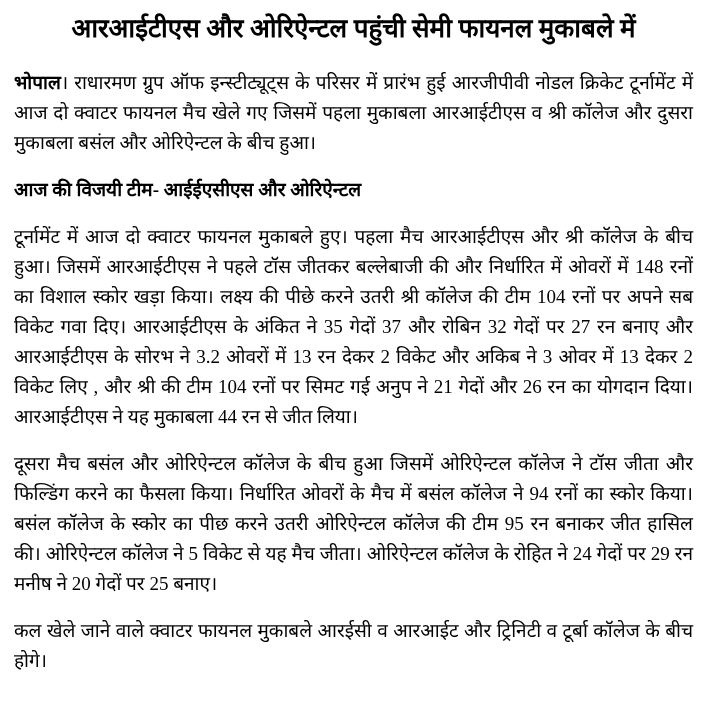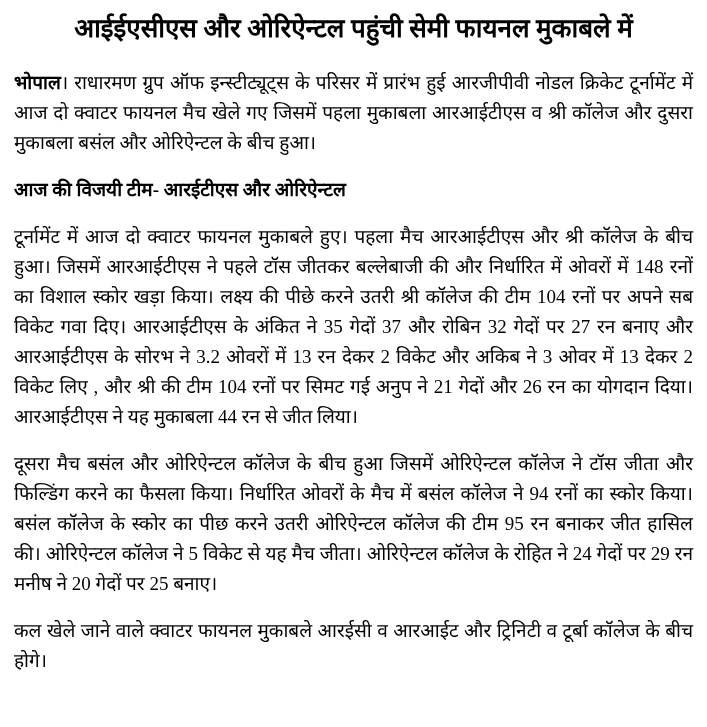--- a/index.html
+++ b/index.html
@@ -36,25 +36,25 @@
   .subheading {
     font-size: 19px;
     font-weight: bold;
     line-height: 30px;
     margin: 0 0 17px 0;
   }
 </style>
 </head>
 <body>
 
-<h1 class="article-title">आईईएसीएस और ओरिऐन्टल पहुंची सेमी फायनल मुकाबले में</h1>
+<h1 class="article-title">आरआईटीएस और ओरिऐन्टल पहुंची सेमी फायनल मुकाबले में</h1>
 
 <p class="para">
   <span class="lead">भोपाल</span><span>। </span><span>राधारमण ग्रुप ऑफ इन्स्टीट्यूट्स के परिसर में प्रारंभ हुई आरजीपीवी नोडल क्रिकेट टूर्नामेंट में आज दो क्वाटर फायनल  मैच खेले गए जिसमें पहला मुकाबला आरआईटीएस व श्री कॉलेज और दुसरा मुकाबला बसंल और ओरिऐन्टल के बीच हुआ।</span>
 </p>
 
-<p class="subheading">आज की विजयी टीम- आरईटीएस और ओरिऐन्टल</p>
+<p class="subheading">आज की विजयी टीम- आईईएसीएस और ओरिऐन्टल</p>
 
 <p class="para">टूर्नामेंट में आज दो क्वाटर फायनल मुकाबले हुए। पहला मैच आरआईटीएस और श्री कॉलेज के बीच हुआ। जिसमें आरआईटीएस ने पहले टॉस जीतकर बल्लेबाजी की और निर्धारित में ओवरों में 148 रनों का विशाल स्कोर खड़ा किया। लक्ष्य की पीछे करने उतरी श्री कॉलेज की टीम 104 रनों पर अपने सब विकेट गवा दिए। आरआईटीएस के अंकित ने 35 गेदों  37 और रोबिन 32 गेदों पर 27 रन बनाए  और आरआईटीएस के सोरभ  ने 3.2 ओवरों में 13 रन देकर 2 विकेट और अकिब ने 3 ओवर में 13 देकर 2 विकेट लिए , और श्री की टीम 104 रनों पर सिमट गई अनुप ने 21 गेदों और 26 रन का योगदान दिया। आरआईटीएस ने यह मुकाबला 44 रन से जीत लिया।</p>
 
 <p class="para">दूसरा मैच बसंल और ओरिऐन्टल कॉलेज के बीच हुआ जिसमें ओरिऐन्टल कॉलेज ने टॉस जीता और फिल्डिंग करने का फैसला किया। निर्धारित ओवरों के मैच में बसंल कॉलेज ने 94 रनों का स्कोर किया। बसंल कॉलेज के स्कोर का पीछ करने उतरी ओरिऐन्टल कॉलेज की टीम 95 रन बनाकर जीत हासिल की। ओरिऐन्टल कॉलेज ने 5 विकेट से यह मैच जीता। ओरिऐन्टल कॉलेज के रोहित ने 24 गेदों पर 29 रन मनीष ने 20 गेदों पर 25 बनाए।</p>
 
 <p class="para">कल खेले जाने वाले क्वाटर फायनल मुकाबले आरईसी व आरआईट और ट्रिनिटी व टूर्बा कॉलेज के बीच होगे।</p>
 
 </body></html>

